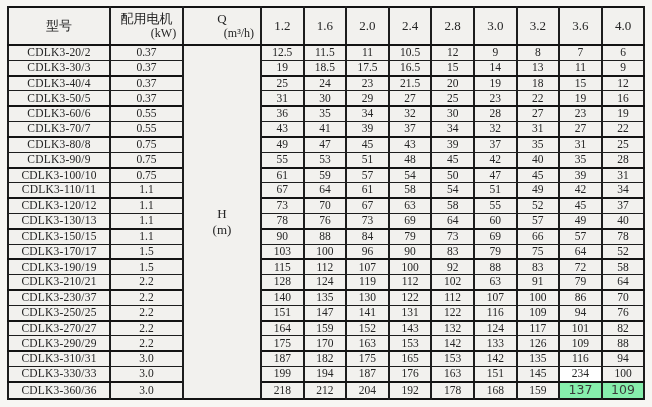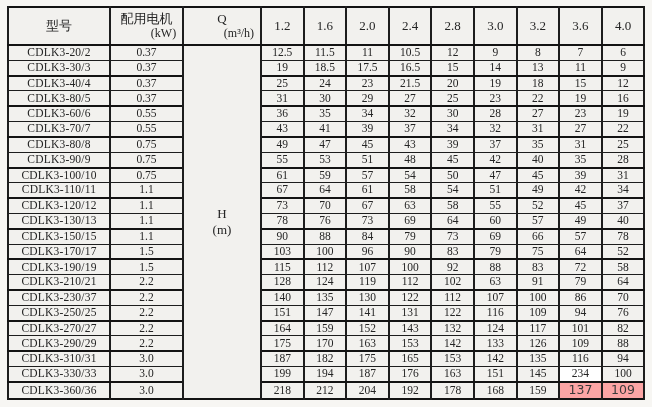--- a/index.html
+++ b/index.html
@@ -54,21 +54,21 @@
   }
   td.model-cell { font-size: 11.5px; letter-spacing: 0.2px; }
   tr.group-end td { border-bottom: 2px solid #131313; }
   td.q-merged {
     font-size: 13px;
     line-height: 1.25;
     background: #f2f1ee;
   }
   td.patch-white { background: #ffffff; }
   td.patch-edited {
-    background: #fca5a5;
+    background: #86efac;
     font-family: "DejaVu Sans", "Liberation Sans", sans-serif;
     font-size: 12.5px;
     color: #3a3a3a;
   }
   col.c-model { width: 102px; }
   col.c-kw    { width: 73px;  }
   col.c-q     { width: 78px;  }
   col.c-flow  { width: 42.6px; }
 </style>
 </head>
@@ -150,21 +150,21 @@
           <td>24</td>
           <td>23</td>
           <td>21.5</td>
           <td>20</td>
           <td>19</td>
           <td>18</td>
           <td>15</td>
           <td>12</td>
         </tr>
         <tr class="group-end">
-          <td class="model-cell">CDLK3-80/5</td>
+          <td class="model-cell">CDLK3-50/5</td>
           <td>0.37</td>
           <td>31</td>
           <td>30</td>
           <td>29</td>
           <td>27</td>
           <td>25</td>
           <td>23</td>
           <td>22</td>
           <td>19</td>
           <td>16</td>

